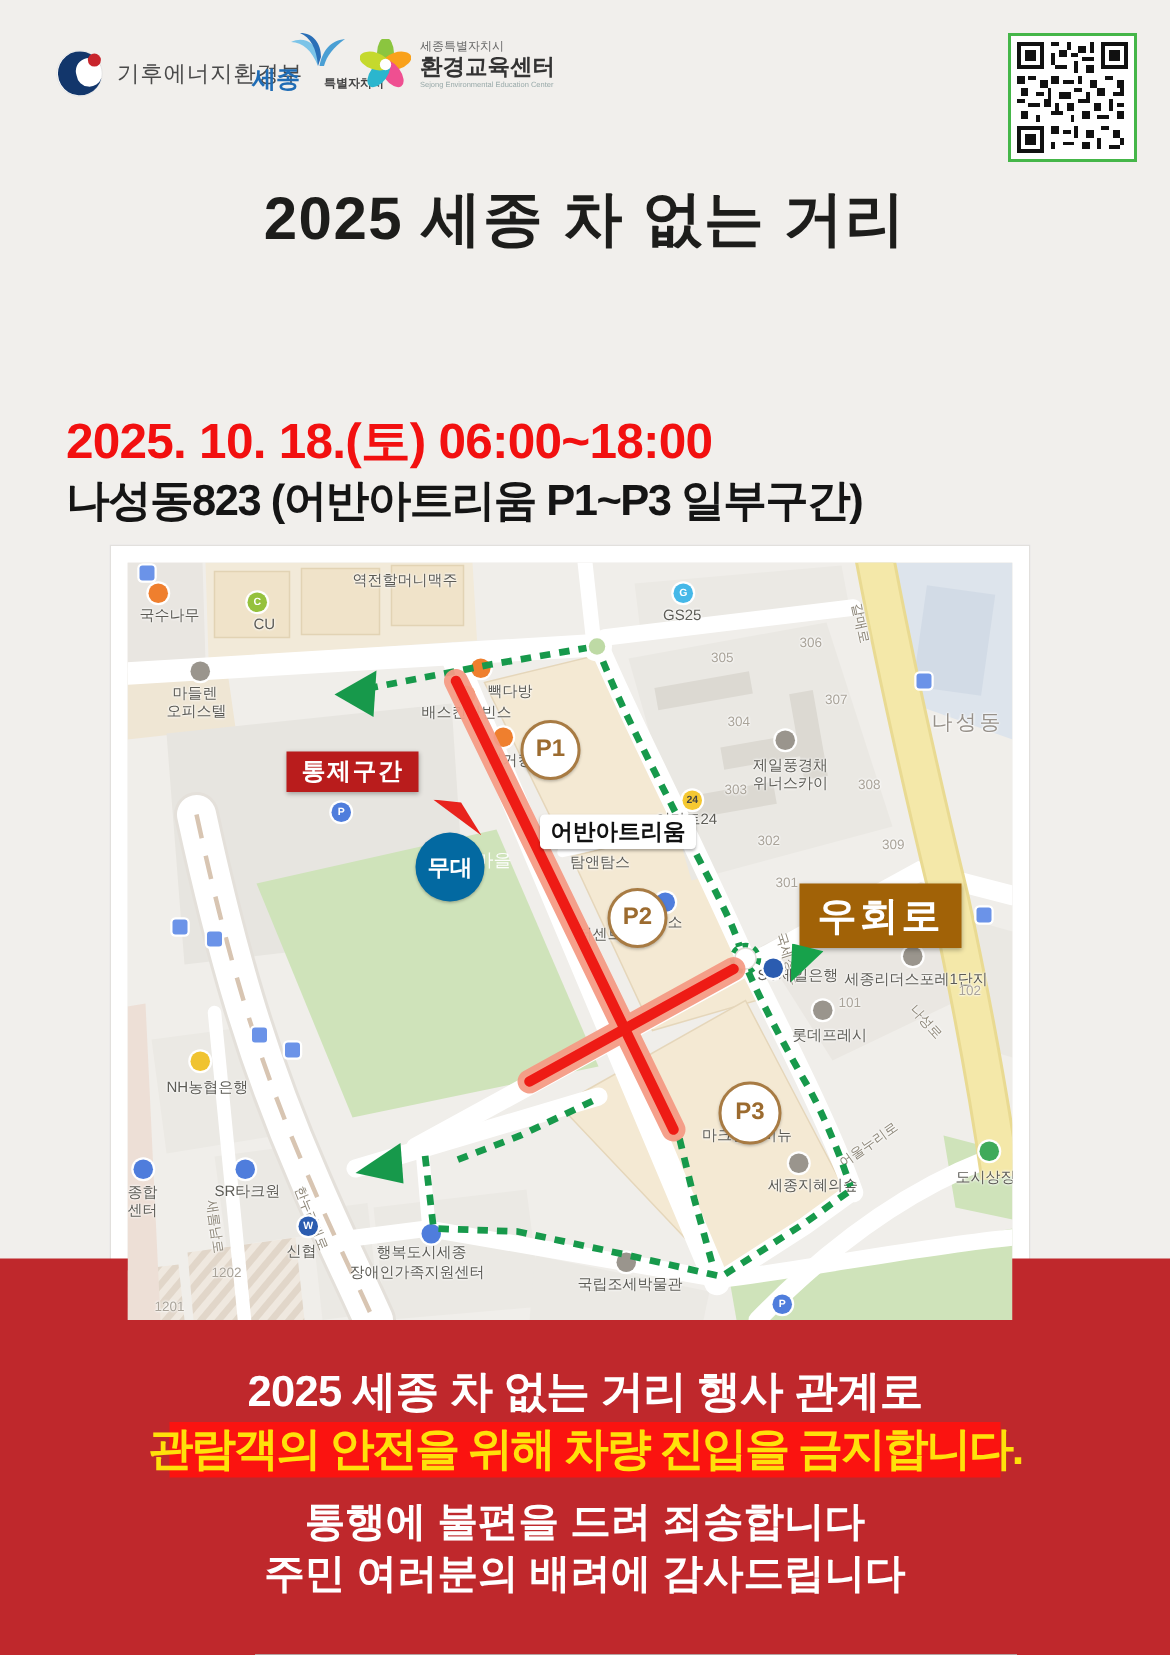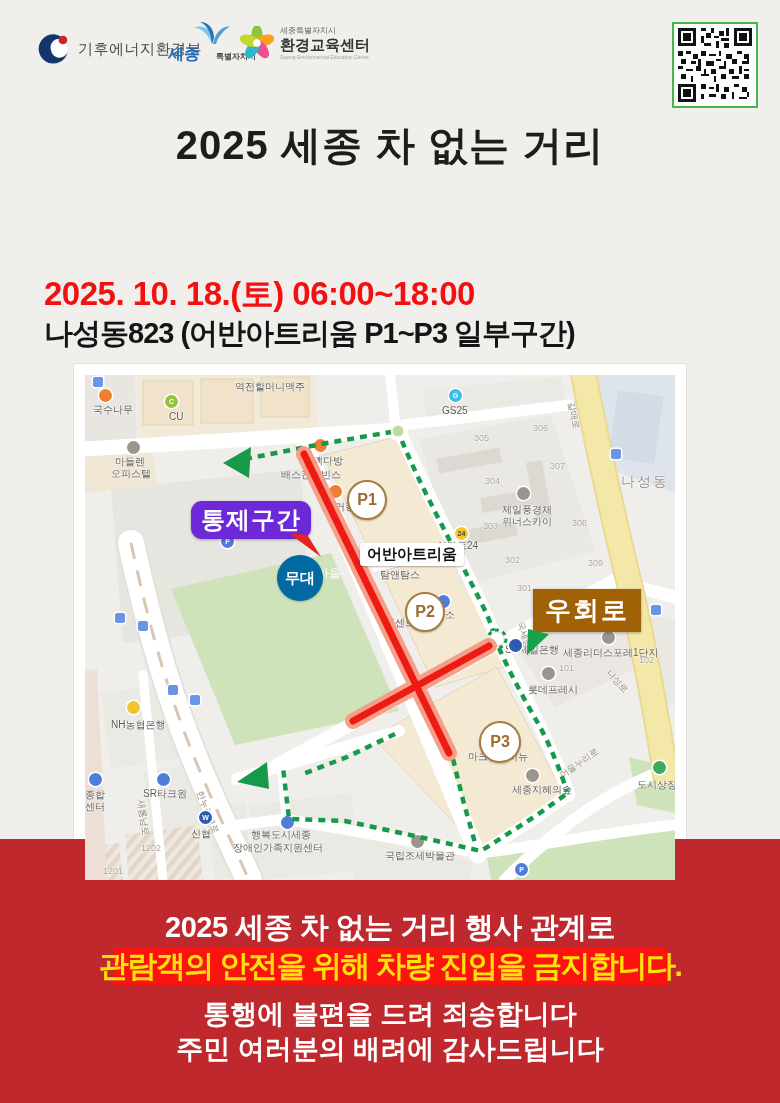--- a/index.html
+++ b/index.html
@@ -46,22 +46,22 @@
   .mi.sq{border-radius:2px;width:10px;height:10px;}
   
   .pmark{position:absolute;z-index:4;width:40px;height:40px;border-radius:50%;background:#fff;
          border:2.5px solid #a87b43;box-sizing:border-box;display:flex;align-items:center;justify-content:center;
          font-size:16px;font-weight:900;color:#9c6b2f;box-shadow:0 1px 2px rgba(0,0,0,.25);}
   .stage{position:absolute;z-index:4;width:46px;height:46px;border-radius:50%;background:#0369a1;
          display:flex;align-items:center;justify-content:center;color:#fff;font-size:15px;font-weight:800;
          box-shadow:0 1px 2px rgba(0,0,0,.25);}
   .uam{position:absolute;z-index:4;background:#fff;border-radius:3px;padding:2px 7px;
        font-size:15px;font-weight:800;color:#111;box-shadow:0 1px 2px rgba(0,0,0,.3);white-space:nowrap;}
-  .ctrlbox{position:absolute;z-index:5;background:#6d28d9;color:#fff;font-size:24px;font-weight:900;
-           padding:3px 10px;letter-spacing:1px;box-shadow:0 1px 3px rgba(0,0,0,.3);white-space:nowrap;border-radius:11px;}
+  .ctrlbox{position:absolute;z-index:5;background:#b91c1c;color:#fff;font-size:16px;font-weight:900;
+           padding:3px 10px;letter-spacing:1px;box-shadow:0 1px 3px rgba(0,0,0,.3);white-space:nowrap;}
   .ctrlptr{position:absolute;z-index:5;width:34px;height:24px;background:#e8231d;
            clip-path:polygon(5% 0,100% 100%,60% 8%);}
   .detbox{position:absolute;z-index:5;background:#a16207;color:#fff;font-size:26px;font-weight:900;
           padding:4px 12px;letter-spacing:2px;box-shadow:0 1px 3px rgba(0,0,0,.3);white-space:nowrap;}
   .detptr{position:absolute;z-index:5;width:22px;height:26px;background:#17a24b;
           clip-path:polygon(0 100%,5% 0,100% 20%);}
   
   .redband{position:absolute;left:0;top:839px;width:780px;height:264px;background:#bf282c;}
   .f1{position:absolute;top:908px;left:0;width:100%;text-align:center;color:#fff;
       font-size:29px;font-weight:700;letter-spacing:-0.5px;}
@@ -282,21 +282,21 @@
           <span class="ml num" style="left: 398px; top: 146px;">303</span>
           <span class="ml num" style="left: 487px; top: 143px;">308</span>
           <span class="ml num" style="left: 420px; top: 180px;">302</span>
           <span class="ml num" style="left: 503px; top: 183px;">309</span>
           <span class="ml num" style="left: 432px; top: 208px;">301</span>
           <span class="ml district" style="left: 536px; top: 98px;">나성동</span>
           <span class="ml road" style="left: 492px; top: 26px; transform: rotate(78deg);">갈매로</span>
           <span class="ml" style="left: 417px; top: 128px;">제일풍경채</span>
           <span class="ml" style="left: 417px; top: 140px;">위너스카이</span>
           <span class="ml" style="left: 352px; top: 164px;">이마트24</span>
-          <span class="ml" style="left: 228px; top: 79px; text-align: right;">빽다방</span>
+          <span class="ml" style="left: 240px; top: 79px; text-align: right;">빽다방</span>
           <span class="ml" style="left: 196px; top: 93px;">배스킨라빈스</span>
           <span class="ml" style="left: 240px; top: 125px;">버거킹</span>
           <span class="ml" style="left: 295px; top: 193px;">탐앤탐스</span>
           <span class="ml" style="left: 300px; top: 241px;">더센트럴</span>
           <span class="ml" style="left: 340px; top: 233px;">다이소</span>
           <span class="ml road" style="left: 441px; top: 245px; transform: rotate(72deg);">국세청로</span>
           <span class="ml" style="left: 420px; top: 268px;">SC제일은행</span>
           <span class="ml" style="left: 478px; top: 271px;">세종리더스포레1단지</span>
           <span class="ml num" style="left: 474px; top: 288px;">101</span>
           <span class="ml num" style="left: 554px; top: 280px;">102</span>

